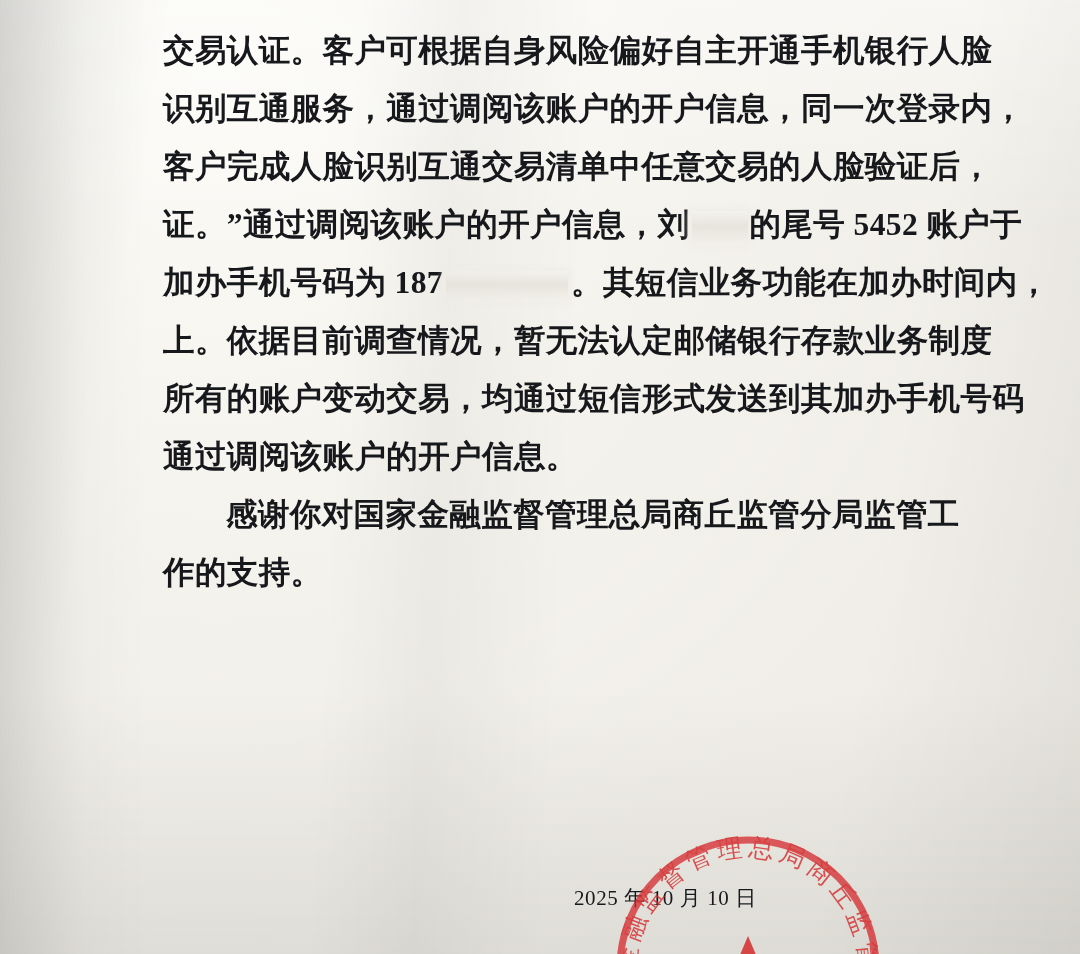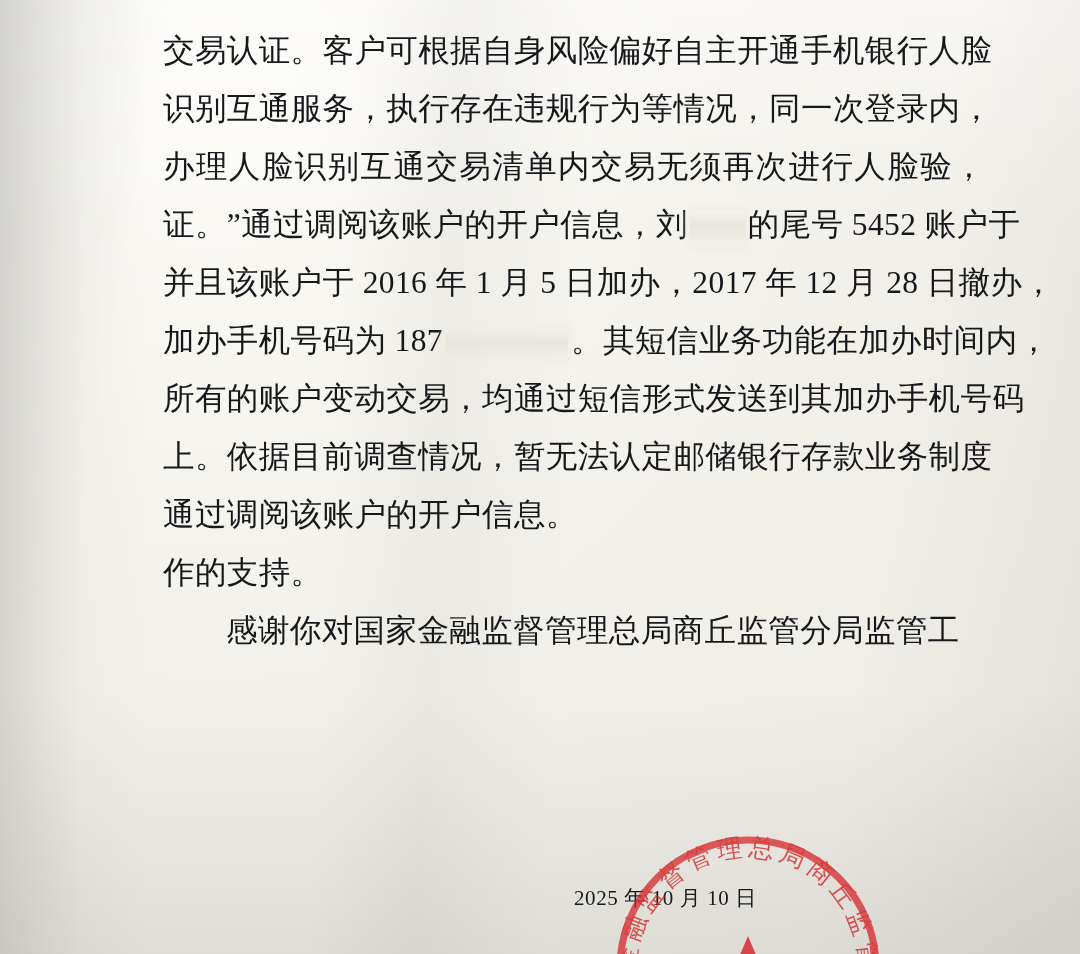--- a/index.html
+++ b/index.html
@@ -49,20 +49,21 @@
     width: 822px;
     font-size: 31.5px;
     line-height: 58px;
     color: #16181c;
     letter-spacing: 0.4px;
   }
   .line {
     white-space: pre;
     text-align: justify;
     text-align-last: justify;
+    font-weight: bold;
   }
   .line.nojustify {
     text-align: center;
     text-align-last: left;
   }
   .indent {
     padding-left: 63px;
   }
   
   .redact {
@@ -102,35 +103,34 @@
 
 <div id="page">
 
   <div id="paper-shade-a"></div>
   <div id="paper-shade-b"></div>
   <div id="paper-edge-left"></div>
 
   <div id="body-text">
 
     <div class="line">交易认证。客户可根据自身风险偏好自主开通手机银行人脸</div>
-    <div class="line">识别互通服务，执行存在违规行为等情况，同一次登录内，</div>
-    <div class="line">办理人脸识别互通交易清单内交易无须再次进行人脸验，</div>
+    <div class="line">识别互通服务，通过调阅该账户的开户信息，同一次登录内，</div>
+    <div class="line">客户完成人脸识别互通交易清单中任意交易的人脸验证后，</div>
 
     <div class="line nojustify"><span>证。”通过调阅该账户的开户信息，刘</span><span class="redact redact-name"></span><span>的尾号 5452 账户于</span></div>
 
-    <div class="line">并且该账户于 2016 年 1 月 5 日加办，2017 年 12 月 28 日撤办，</div>
 
     <div class="line nojustify"><span>加办手机号码为 187</span><span class="redact redact-phone"></span><span>。其短信业务功能在加办时间内，</span></div>
 
+    <div class="line">上。依据目前调查情况，暂无法认定邮储银行存款业务制度</div>
     <div class="line">所有的账户变动交易，均通过短信形式发送到其加办手机号码</div>
-    <div class="line">上。依据目前调查情况，暂无法认定邮储银行存款业务制度</div>
     <div class="line nojustify">通过调阅该账户的开户信息。</div>
 
+    <div class="line nojustify indent">感谢你对国家金融监督管理总局商丘监管分局监管工</div>
     <div class="line nojustify">作的支持。</div>
-    <div class="line nojustify indent">感谢你对国家金融监督管理总局商丘监管分局监管工</div>
   </div>
 
   <div id="date-line">2025 年 10 月 10 日</div>
 
   <div id="seal">
     <svg width="296" height="296" viewBox="0 0 296 296" xmlns="http://www.w3.org/2000/svg">
       <defs>
         <path id="sealArcTop" d="M 36,148 A 112,112 0 0 1 260,148" fill="none"></path>
         <path id="sealArcBottom" d="M 68,210 A 100,100 0 0 0 228,210" fill="none"></path>
       </defs>

